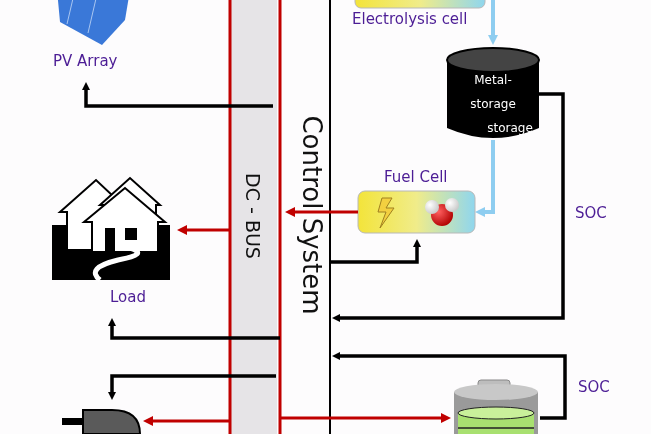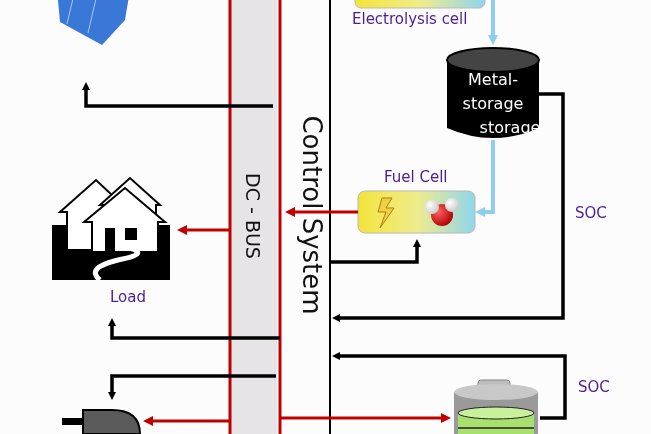--- a/index.html
+++ b/index.html
@@ -1,21 +1,21 @@
 <!DOCTYPE html>
 <html><head>
 <meta charset="utf-8">
 <style>
   html, body { margin: 0; padding: 0; background: #fdfdfd; }
   #stage { position: relative; width: 651px; height: 434px; overflow: hidden; background: #fdfcfd;
            font-family: "DejaVu Sans", "Liberation Sans", sans-serif; color: #222; }
   svg { position: absolute; left: 0; top: 0; }
   .lbl { position: absolute; font-size: 15px; color: #4c1d95; white-space: nowrap; }
   .vert { position: absolute; transform: rotate(90deg); transform-origin: center center; white-space: nowrap; color: #111; }
-  .storage-text { position: absolute; color: #fff; font-size: 16px; text-align: center; line-height: 24px; width: 96px; }
+  .storage-text { position: absolute; color: #fff; font-size: 12px; text-align: center; line-height: 24px; width: 96px; }
 </style>
 </head>
 <body>
 
 <div id="stage">
   <svg width="651" height="434" viewBox="0 0 651 434">
     <defs>
       <marker id="arrBlack" markerWidth="8" markerHeight="8" refX="4" refY="4" orient="auto" markerUnits="userSpaceOnUse">
         <path d="M0,0 L8,4 L0,8 Z" fill="#000"></path>
       </marker>
@@ -111,20 +111,21 @@
     <g>
       <rect x="478" y="380" width="32" height="12" rx="3" fill="#bdbdbd" stroke="#888" stroke-width="1"></rect>
       <rect x="454" y="392" width="84" height="50" fill="#9a9a9a"></rect>
       <ellipse cx="496" cy="392" rx="42" ry="8" fill="#c8c8c8"></ellipse>
       <rect x="458" y="413" width="76" height="25" fill="#a8e070"></rect>
       <ellipse cx="496" cy="413" rx="38" ry="6" fill="#c9f09a" stroke="#222" stroke-width="1"></ellipse>
       <line x1="458" y1="428" x2="534" y2="428" stroke="#222" stroke-width="1.5"></line>
     </g>
   </svg>
 
+  <div class="lbl" style="left:53px; top:52px;">PV Array</div>
   <div class="lbl" style="left:352px; top:10px;">Electrolysis cell</div>
   <div>
     <div class="storage-text" style="left:445px; top:68px;">Metal-</div>
     <div class="storage-text" style="left:445px; top:92px;">storage</div>
     <div class="storage-text" style="left:462px; top:116px;">storage</div>
   </div>
   <div class="lbl" style="left:384px; top:168px;">Fuel Cell</div>
   <div class="lbl" style="left:90px; top:288px;margin-left:20px;">Load</div>
   <div class="lbl" style="left:575px; top:204px;">SOC</div>
   <div class="lbl" style="left:578px; top:378px;">SOC</div>

